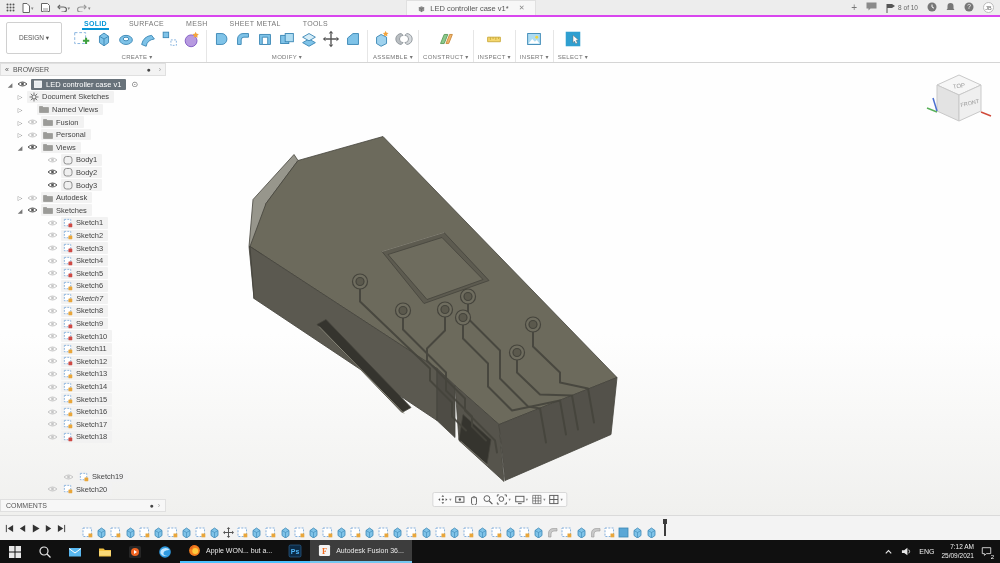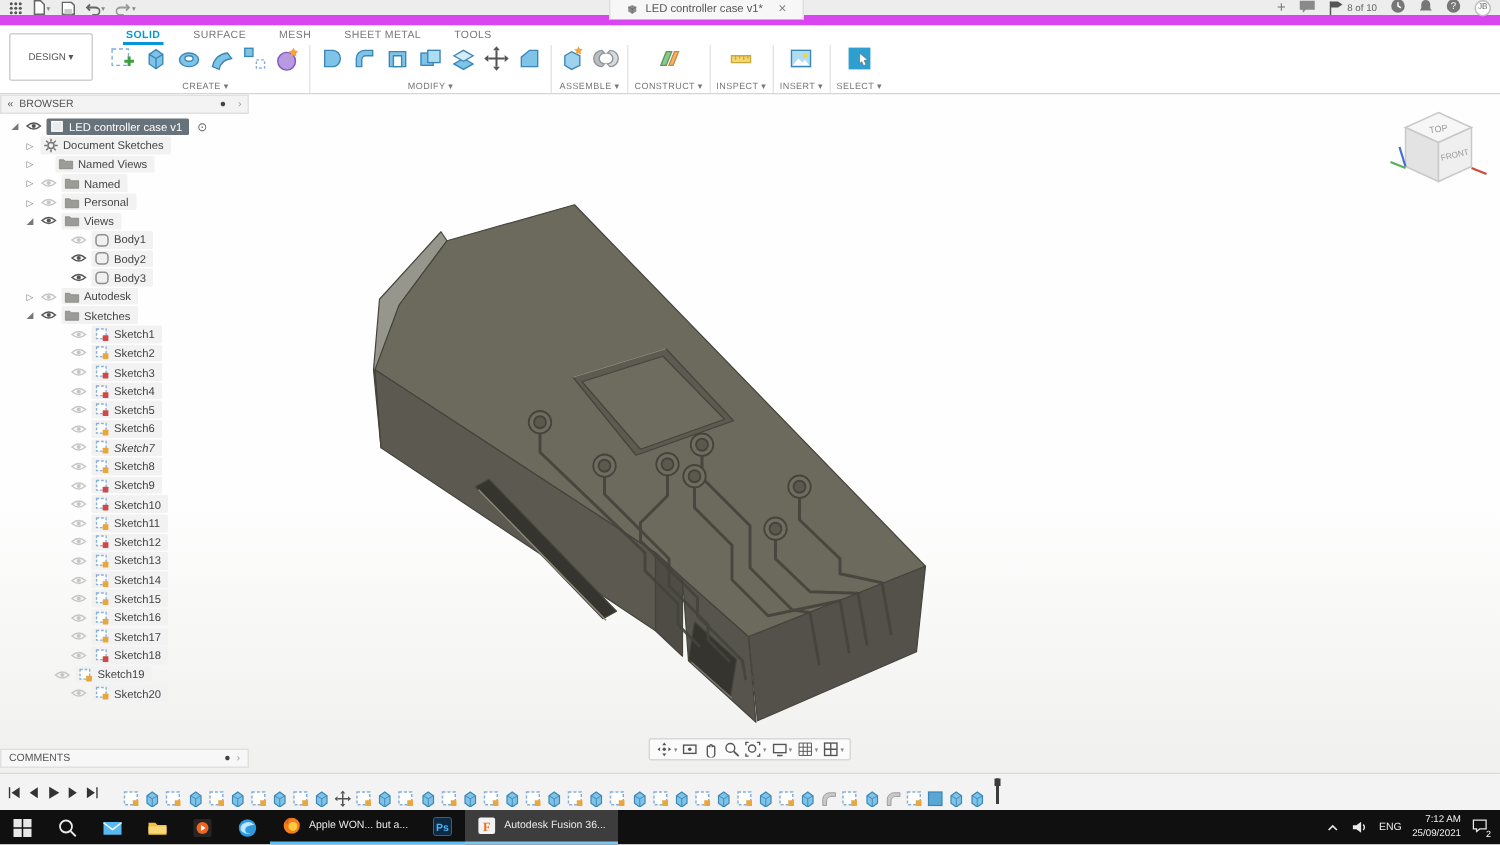--- a/index.html
+++ b/index.html
@@ -6,21 +6,21 @@
   html,body { width:1000px; height:563px; overflow:hidden; font-family:"Liberation Sans", sans-serif; }
   .app { width:1000px; height:563px; display:flex; flex-direction:column; background:#fff; }
 
   
   .titlebar { height:11px; background:#f0f0f0; display:flex; align-items:center; padding:0 4px; font-size:7.5px; color:#444; flex:0 0 auto; }
   .tb-logo { width:8px; height:8px; background:#f06b1f; color:#fff; font-size:6.5px; font-weight:bold; display:flex; align-items:center; justify-content:center; margin-right:4px; border-radius:1px; }
   .win-controls { margin-left:auto; display:flex; gap:14px; padding-right:8px; color:#555; font-size:8px; }
   .win-controls span { cursor:default; }
 
   
-  .tabstrip { height:17px; background:#ededed; border-bottom:7px solid #d946ef; display:flex; align-items:center; padding:0 6px; flex:0 0 auto; font-size:7.5px; color:#555; }
+  .tabstrip { height:17px; background:#ededed; border-bottom:2px solid #d946ef; display:flex; align-items:center; padding:0 6px; flex:0 0 auto; font-size:7.5px; color:#555; }
   .qa { display:flex; align-items:center; gap:7px; }
   .qa .qi { display:flex; align-items:center; gap:1px; color:#666; }
   .caret { font-size:5px; color:#888; }
   .doc-tab { margin:0 auto; display:flex; align-items:center; gap:4px; background:#f7f7f7; border:1px solid #e0e0e0; border-bottom:none; padding:1px 10px; height:15px; }
   .doc-tab .close { color:#888; margin-left:6px; font-size:7px; }
   .ts-right { display:flex; align-items:center; gap:9px; color:#555; }
   .avatar { width:11px; height:11px; border-radius:50%; background:#fff; border:1px solid #bbb; font-size:5.5px; color:#666; display:flex; align-items:center; justify-content:center; }
   .badge-txt { font-size:6.5px; color:#666; }
 
   
@@ -421,21 +421,21 @@
                 <path d="M1 4Q5.5 0 10 4 5.5 8 1 4Z" fill="none" stroke="#c6c6c6"></path>
                 <circle cx="5.5" cy="4" r="1.4" fill="#c6c6c6"></circle>
               </svg>
             </span>
             <span class="pill">
               <span style="display: flex;">
                 <svg class="ti" viewBox="0 0 10 10">
                   <path d="M.5 2.5h3l1 1h5V8.5H.5z" fill="#9b9b98" stroke="#80807d" stroke-width=".5"></path>
                 </svg>
               </span>
-              <span>Named</span>
+              <span>Fusion</span>
             </span>
           </div>
           <div class="brow" style="padding-left: 16px;">
             <span class="tri">▷</span>
             <span style="display: flex;">
               <svg class="eye" viewBox="0 0 11 8">
                 <path d="M1 4Q5.5 0 10 4 5.5 8 1 4Z" fill="none" stroke="#c6c6c6"></path>
                 <circle cx="5.5" cy="4" r="1.4" fill="#c6c6c6"></circle>
               </svg>
             </span>
@@ -867,21 +867,21 @@
             <span class="pill">
               <span style="display: flex;">
                 <svg class="ti" viewBox="0 0 11 11">
                   <rect x="1.5" y="1.5" width="7" height="7" fill="#fff" stroke="#86b0dc" stroke-dasharray="2 1.3"></rect>
                   <rect x="6" y="6" width="4.2" height="4.2" rx=".5" fill="#cf4a45"></rect>
                 </svg>
               </span>
               <span>Sketch18</span>
             </span>
           </div>
-          <div class="brow" style="padding-left: 25px;">
+          <div class="brow" style="padding-left: 52px; margin-top: 27px;">
             <span class="tri"></span>
             <span style="display: flex;">
               <svg class="eye" viewBox="0 0 11 8">
                 <path d="M1 4Q5.5 0 10 4 5.5 8 1 4Z" fill="none" stroke="#c6c6c6"></path>
                 <circle cx="5.5" cy="4" r="1.4" fill="#c6c6c6"></circle>
               </svg>
             </span>
             <span class="pill">
               <span style="display: flex;">
                 <svg class="ti" viewBox="0 0 11 11">

